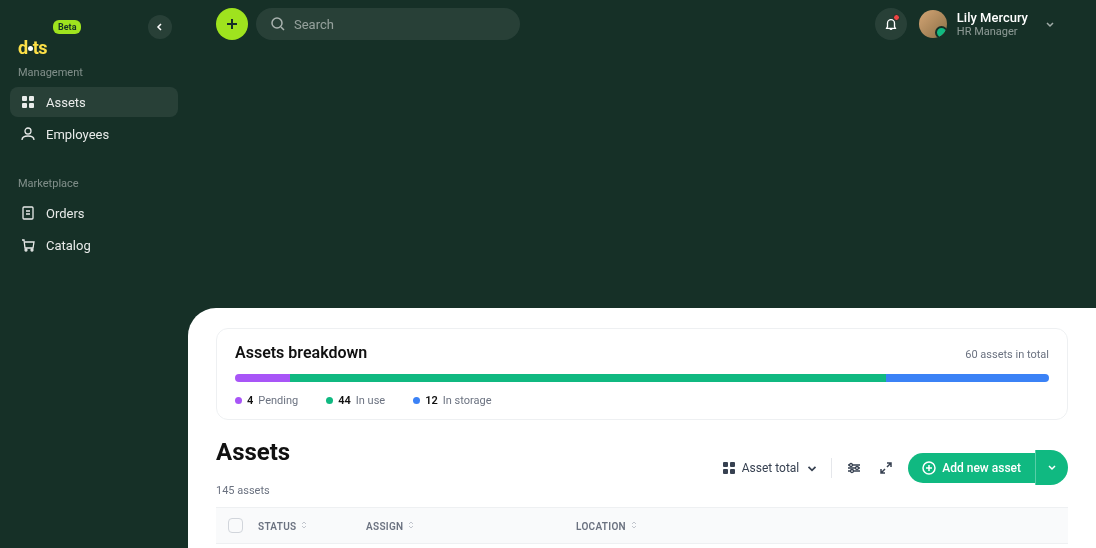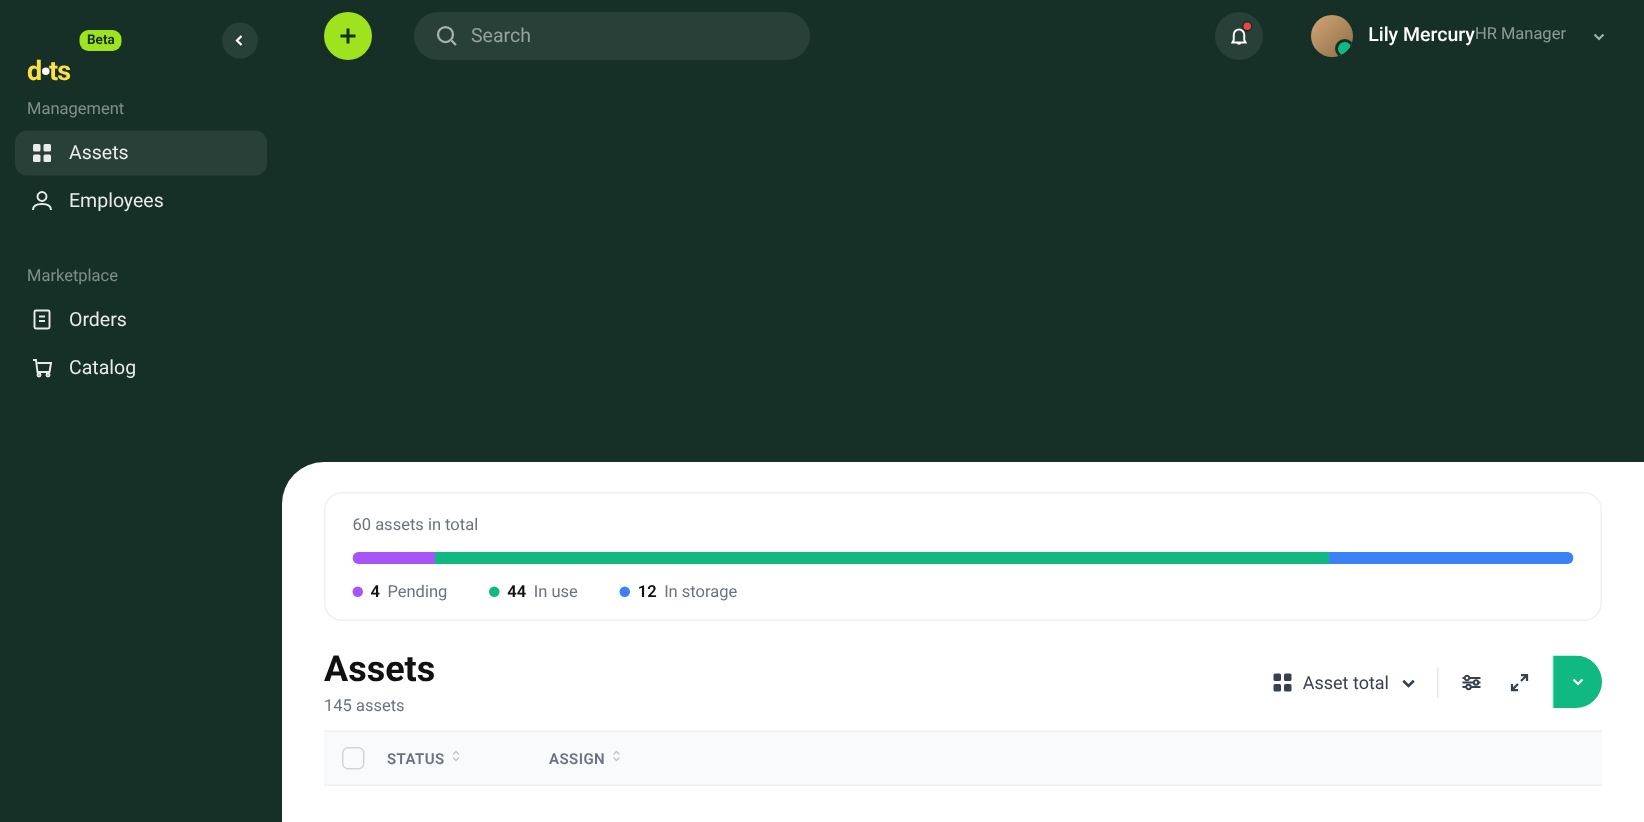--- a/index.html
+++ b/index.html
@@ -1,31 +1,31 @@
 <!DOCTYPE html>
 <html><head>
   <meta charset="utf-8">
   <style>
     * { margin:0; padding:0; box-sizing:border-box; font-family:-apple-system,BlinkMacSystemFont,"Segoe UI",Roboto,sans-serif; }
     body { width:1096px; height:548px; background:#163027; overflow:hidden; }
-    .topbar { position:absolute; top:0; left:188px; right:0; height:48px; display:flex; align-items:center; padding:0 20px 0 28px; gap:28px; }
+    .topbar { position:absolute; top:0; left:188px; right:16px; height:48px; display:flex; align-items:center; padding:0 20px 0 28px; gap:8px; }
     .add-btn { width:32px; height:32px; border-radius:50%; background:#9FE31E; display:flex; align-items:center; justify-content:center; cursor:pointer; }
     .add-btn svg { width:16px; height:16px; }
     .search { flex:0 0 auto; width:264px; height:32px; background:rgba(255,255,255,0.08); border-radius:16px; display:flex; align-items:center; padding:0 14px; gap:8px; }
     .search svg { width:16px; height:16px; opacity:.6; }
     .search input { background:transparent; border:none; outline:none; color:#fff; font-size:13px; flex:1; }
     .search input::placeholder { color:rgba(255,255,255,0.5); }
     .spacer { flex:1; }
     .bell { width:32px; height:32px; border-radius:50%; background:rgba(255,255,255,0.08); display:flex; align-items:center; justify-content:center; position:relative; cursor:pointer;}
     .bell svg { width:14px; height:14px; }
     .bell-dot { position:absolute; top:6px; right:7px; width:7px; height:7px; background:#EF4444; border-radius:50%; border:1.5px solid #163027; }
     .user { display:flex; align-items:center; gap:10px; cursor:pointer; padding:0 4px;}
     .user-av { width:28px; height:28px; border-radius:50%; background:linear-gradient(135deg,#d4a574,#8b6f47); position:relative; overflow:hidden;}
     .user-av::after { content:""; position:absolute; bottom:-1px; right:-1px; width:9px; height:9px; background:#10B981; border-radius:50%; border:2px solid #163027; }
-    .user-info { display:flex; flex-direction:row; line-height:1.2;}
+    .user-info { display:flex; flex-direction:column; line-height:1.2;}
     .user-name { color:#fff; font-size:13px; font-weight:500;}
     .user-role { color:rgba(255,255,255,.5); font-size:11px;}
     .chev { color:rgba(255,255,255,.6); margin-left:6px;}
     .chev svg{width:12px;height:12px;}
     .sidebar { width:188px; padding:16px 10px 0 10px; flex-shrink:0;}
     .logo { display:flex; align-items:center; gap:6px; padding:0 6px 0 8px; margin-bottom:4px; height:22px;}
     .logo-txt { color:#fde047; font-size:18px; font-weight:700; letter-spacing:-0.5px;margin-top:41px;}
     .logo-txt .dot{display:inline-block;width:5px;height:5px;background:#fff;border-radius:50%;transform:translateY(-3px);}
     .beta { background:#9FE31E; color:#163027; font-size:9px; font-weight:700; padding:2px 5px; border-radius:6px;}
     .collapse { margin-left:auto; width:24px; height:24px; border-radius:50%; background:rgba(255,255,255,0.08); display:flex; align-items:center; justify-content:center;cursor:pointer;}
@@ -41,21 +41,21 @@
     .bd-total { font-size:11px; color:#6b7280;}
     .bd-bar { height:8px; border-radius:4px; overflow:hidden; display:flex; margin-bottom:12px;}
     .seg1{background:#A855F7;} .seg2{background:#10B981;} .seg3{background:#3B82F6;}
     .bd-legend { display:flex; gap:28px; font-size:11px; color:#6b7280;}
     .lg { display:flex; align-items:center; gap:5px;}
     .lg-dot{width:7px;height:7px;border-radius:50%;}
     .lg b{color:#111;font-weight:600;}
     .page-head { display:flex; align-items:center; margin-top:18px; margin-bottom:10px;}
     .ph-left { display:flex; flex-direction:column;}
     .ph-title { font-size:24px; font-weight:700; color:#111;}
-    .ph-sub { font-size:11px; color:#6b7280; margin-top:4px;}
+    .ph-sub { font-size:11px; color:#6b7280; margin-top:18px;}
     .ph-right { margin-left:auto; display:flex; align-items:center; gap:12px;}
     .view-btn { display:flex; align-items:center; gap:6px; font-size:12px; color:#374151; cursor:pointer; padding:4px 0;}
     .view-btn svg{width:14px;height:14px;}
     .sep{width:1px;height:20px;background:#e5e7eb;}
     .icon-btn2 { width:20px; height:20px; display:flex; align-items:center; justify-content:center; cursor:pointer; color:#374151;}
     .icon-btn2 svg{width:16px;height:16px;}
     .add-asset { display:flex; align-items:center;}
     .aa-main{ background:#10B981; color:#fff; font-size:12px; font-weight:500; padding:8px 14px; border-radius:18px 0 0 18px; display:flex; align-items:center; gap:6px; cursor:pointer;}
     .aa-main svg{width:14px;height:14px;}
     .aa-drop{ background:#10B981; color:#fff; padding:8px 10px; border-radius:0 18px 18px 0; border-left:1px solid rgba(255,255,255,.3); cursor:pointer;}
@@ -146,20 +146,21 @@
         <circle cx="6" cy="13" r="1"></circle>
         <circle cx="12" cy="13" r="1"></circle>
       </svg>
     <span>Catalog</span>
   </div>
 </div>
 
 <div class="main-wrap">
   <div class="breakdown">
     <div class="bd-head">
+      <span class="bd-title">Assets breakdown</span>
       <span class="bd-total">60 assets in total</span>
     </div>
     <div class="bd-bar">
       <div class="seg1" style="width:6.7%"></div>
         <div class="seg2" style="width:73.3%"></div>
         <div class="seg3" style="width:20%"></div>
     </div>
     <div class="bd-legend">
       <span class="lg">
           <span class="lg-dot" style="background:#A855F7"></span>
@@ -205,33 +206,43 @@
             <circle cx="11" cy="8" r="1.5" fill="#fff"></circle>
             <circle cx="6" cy="11" r="1.5" fill="#fff"></circle>
           </svg>
         </div>
       <div class="icon-btn2">
           <svg viewBox="0 0 16 16" fill="none" stroke="currentColor" stroke-width="1.5">
             <path d="M9 3h4v4M7 13H3V9M13 3l-4 4M3 13l4-4"></path>
           </svg>
         </div>
       <div class="add-asset">
+        <div class="aa-main">
+          <svg viewBox="0 0 14 14" fill="#fff">
+              <circle cx="7" cy="7" r="6" fill="none" stroke="#fff" stroke-width="1.5"></circle>
+              <path d="M7 4v6M4 7h6" stroke="#fff" stroke-width="1.5"></path>
+            </svg>
+          <span>Add new asset</span>
+        </div>
         <div class="aa-drop"><svg viewBox="0 0 12 12" fill="none" stroke="#fff" stroke-width="1.5">
               <path d="m3 5 3 3 3-3"></path>
             </svg></div>
       </div>
     </div>
   </div>
 
   <div class="tbl-head">
     <div class="col-chk">
         <div class="chk"></div>
       </div>
     <div class="col-status sort"><span>STATUS</span><svg viewBox="0 0 10 10" fill="none" stroke="#9ca3af" stroke-width="1">
           <path d="m3 4 2-2 2 2M3 6l2 2 2-2"></path>
         </svg></div>
     <div class="col-assign sort"><span>ASSIGN</span><svg viewBox="0 0 10 10" fill="none" stroke="#9ca3af" stroke-width="1">
           <path d="m3 4 2-2 2 2M3 6l2 2 2-2"></path>
         </svg></div>
+    <div class="col-loc sort"><span>LOCATION</span><svg viewBox="0 0 10 10" fill="none" stroke="#9ca3af" stroke-width="1">
+          <path d="m3 4 2-2 2 2M3 6l2 2 2-2"></path>
+        </svg></div>
     <div class="col-more"></div>
   </div>
 
 </div>
 
 </body></html>

